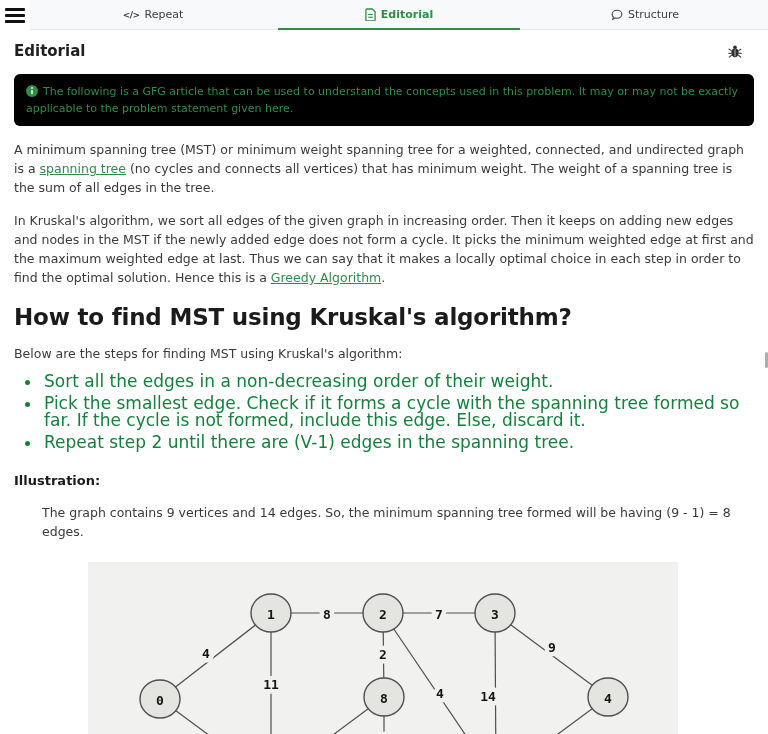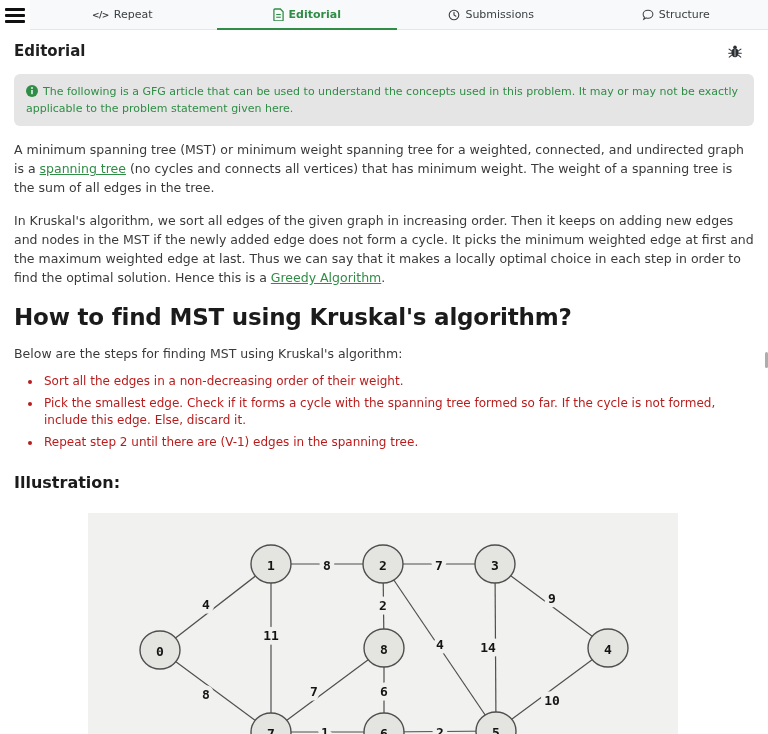--- a/index.html
+++ b/index.html
@@ -16,30 +16,30 @@
   .tab.active { color:#2f8d46; font-weight:600; }
   .tab.active::after { content:""; position:absolute; left:2px; right:2px; bottom:-1px; height:2px; background:#2f8d46; }
   .ico-code { font-size:9px; font-weight:700; letter-spacing:-0.5px; color:inherit; }
 
   
   .content { padding:0 14px; }
   .page-head { display:flex; align-items:center; justify-content:space-between; margin-top:12px; }
   .page-title { font-size:15px; font-weight:700; color:#1f1f1f; }
   .bug-btn { cursor:pointer; display:inline-flex; margin-right:12px; }
 
-  .callout { margin-top:14px; background:#e5e5e5; border-radius:6px; padding:9px 12px; font-size:11px; line-height:17px; color:#2f8d46; }
+  .callout { margin-top:14px; background:#000000; border-radius:6px; padding:9px 12px; font-size:11px; line-height:17px; color:#2f8d46; }
   .info-ico { display:inline-flex; vertical-align:-2px; margin-right:5px; }
 
   p.body { font-size:12.5px; line-height:19px; color:#3a3a3a; margin-top:14px; }
   a.glink { color:#2f8d46; text-decoration:underline; cursor:pointer; }
 
   h2.how { font-size:23px; font-weight:700; color:#1b1b1b; margin-top:17px; letter-spacing:-0.2px; }
-  ul.steps { margin:10px 0 0 28px; font-size:12px; line-height:17.5px; color:#b91c1c; }
+  ul.steps { margin:10px 0 0 28px; font-size:17px; line-height:17.5px; color:#15803d; }
   ul.steps li { margin-bottom:4px; padding-left:2px; }
-  h3.illus { font-size:16px; font-weight:700; color:#1b1b1b; margin-top:22px; }
+  h3.illus { font-size:13px; font-weight:700; color:#1b1b1b; margin-top:22px; }
   p.indent { margin-left:28px; margin-top:15px; }
 
   
   .graph-panel { margin:21px 0 0 74px; width:590px; height:258px; background:#f1f1ef; }
   .graph-panel svg { display:block; }
   .edge-line { stroke:#4f4f4f; stroke-width:1.2; }
   .node-ell { fill:#e4e4e1; stroke:#4f4f4f; stroke-width:1.4; }
   .node-num, .edge-lbl { font-family:"DejaVu Sans Mono","Liberation Mono",monospace; font-weight:bold; font-size:13px; fill:#141414; }
   .edge-lbl { paint-order:stroke; stroke:#f1f1ef; stroke-width:9px; stroke-linejoin:round; }
 
@@ -61,29 +61,20 @@
     </div>
     <div class="tab active">
       <span class="ico">
         <svg width="11" height="13" viewBox="0 0 12 14">
             <path d="M2 1h6l3 3v9a1 1 0 0 1-1 1H2a1 1 0 0 1-1-1V2a1 1 0 0 1 1-1z" fill="none" stroke="#2f8d46" stroke-width="1.4"></path>
             <line x1="3.5" y1="7" x2="8.5" y2="7" stroke="#2f8d46" stroke-width="1.2"></line>
             <line x1="3.5" y1="10" x2="8.5" y2="10" stroke="#2f8d46" stroke-width="1.2"></line>
           </svg>
       </span>
       <span>Editorial</span>
-    </div>
-    <div class="tab">
-      <span class="ico">
-        <svg width="12" height="12" viewBox="0 0 14 14">
-            <circle cx="7" cy="7" r="5.6" fill="none" stroke="#3c4043" stroke-width="1.3"></circle>
-            <path d="M7 3.8V7l2.2 1.4" fill="none" stroke="#3c4043" stroke-width="1.3" stroke-linecap="round"></path>
-          </svg>
-      </span>
-      <span>Submissions</span>
     </div>
     <div class="tab">
       <span class="ico">
         <svg width="12" height="12" viewBox="0 0 14 14">
             <path d="M7 1.5c3.2 0 5.7 2 5.7 4.6S10.2 10.7 7 10.7c-.7 0-1.4-.1-2-.3L2 12l.9-2.4C1.8 8.8 1.3 7.6 1.3 6.1 1.3 3.5 3.8 1.5 7 1.5z" fill="none" stroke="#3c4043" stroke-width="1.2"></path>
           </svg>
       </span>
       <span>Structure</span>
     </div>
   </nav>
@@ -129,20 +120,21 @@
 
   <ul class="steps">
     <li>Sort all the edges in a non-decreasing order of their weight.</li>
     <li>Pick the smallest edge. Check if it forms a cycle with the spanning tree formed so far. If the cycle is not formed, include this edge. Else, discard it.</li>
     <li>Repeat step 2 until there are (V-1) edges in the spanning tree.</li>
   </ul>
 
 
   <h3 class="illus">Illustration:</h3>
 
+  <p class="body indent">The graph contains 9 vertices and 14 edges. So, the minimum spanning tree formed will be having (9 - 1) = 8 edges.</p>
 
   <div class="graph-panel">
     <svg id="graph-svg" width="590" height="258" viewBox="0 0 590 258">
         <line x1="72" y1="137" x2="183" y2="51" class="edge-line"></line>
         <line x1="72" y1="137" x2="183" y2="219" class="edge-line"></line>
         <line x1="183" y1="51" x2="295" y2="51" class="edge-line"></line>
         <line x1="183" y1="51" x2="183" y2="219" class="edge-line"></line>
         <line x1="295" y1="51" x2="407" y2="51" class="edge-line"></line>
         <line x1="295" y1="51" x2="296" y2="135" class="edge-line"></line>
         <line x1="295" y1="51" x2="408" y2="218" class="edge-line"></line>

